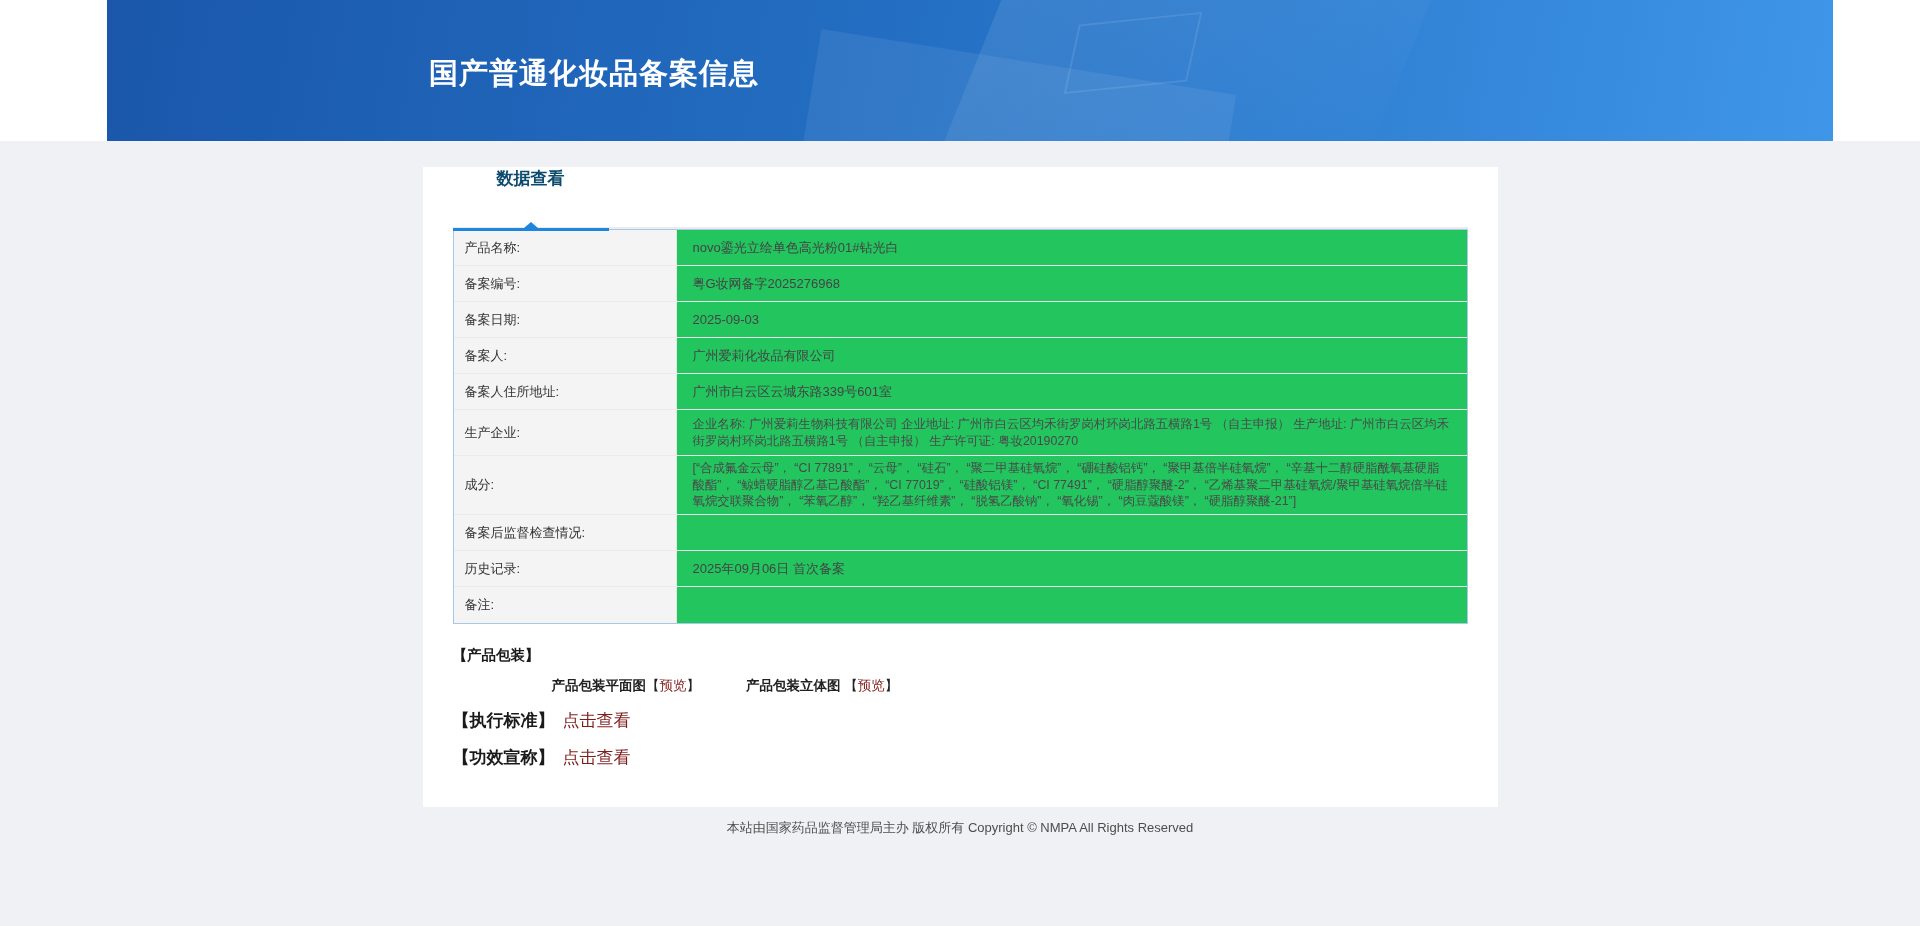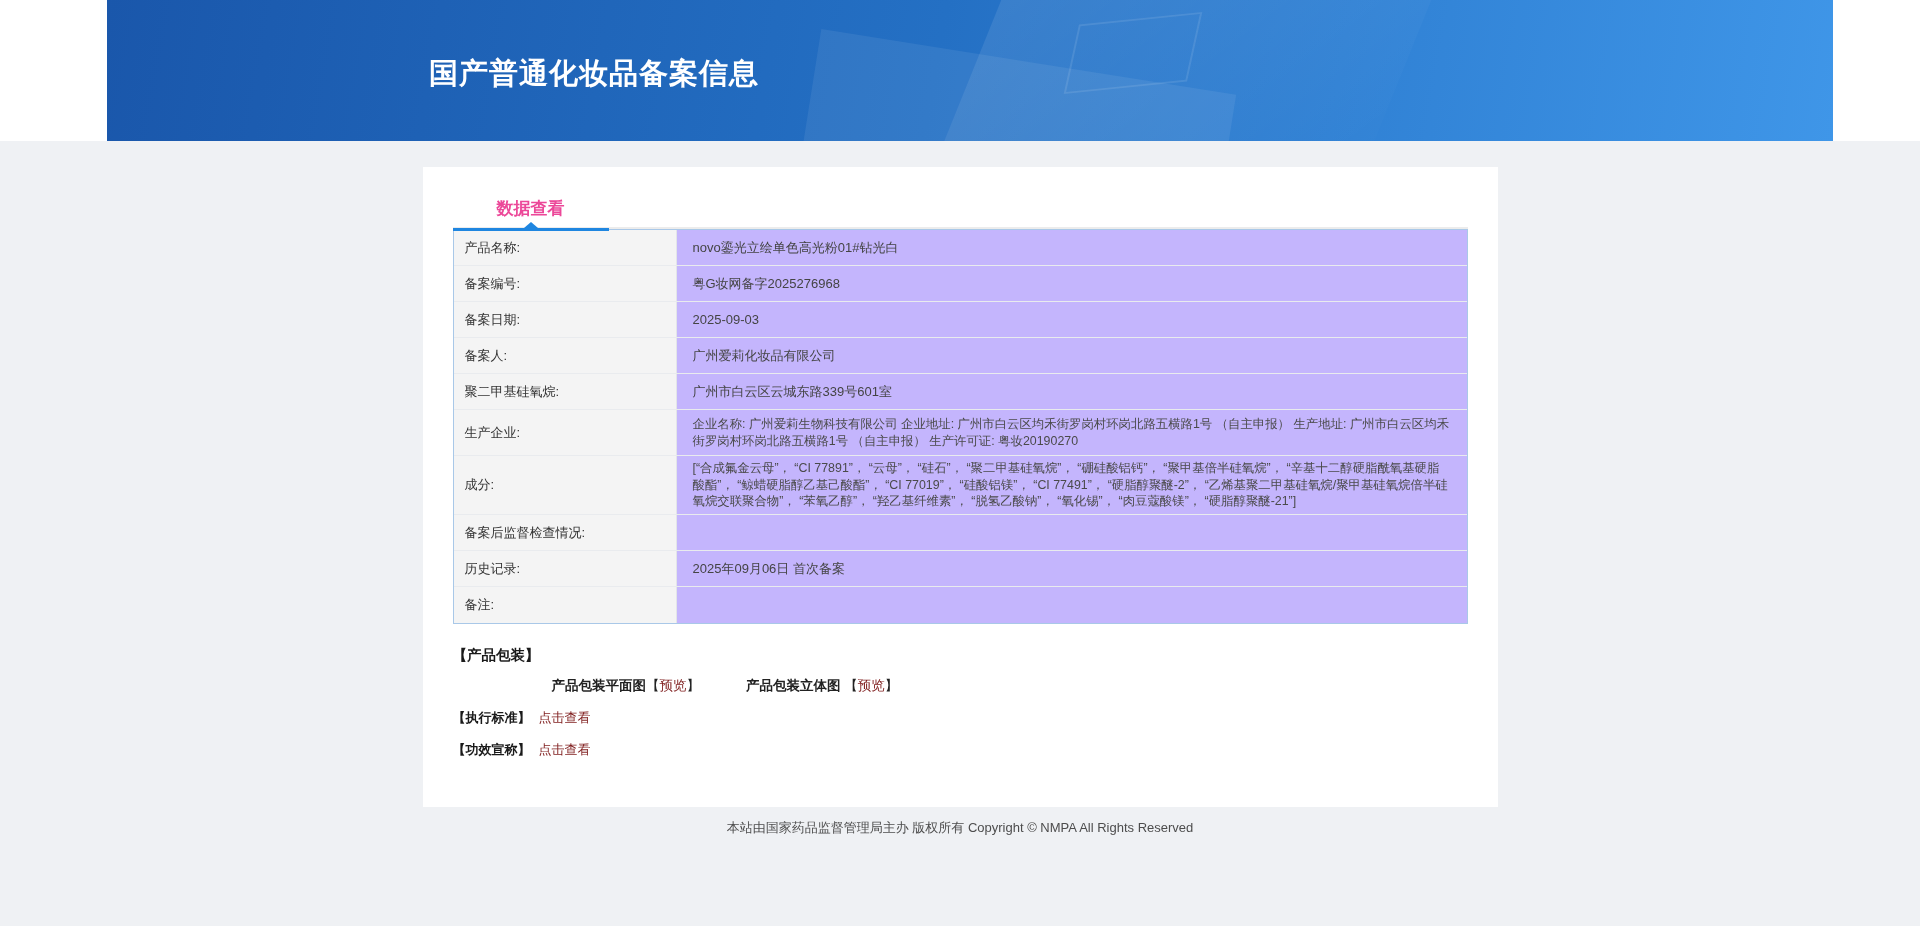--- a/index.html
+++ b/index.html
@@ -41,41 +41,41 @@
     width: 1075px; min-height: 640px; margin: 0 auto;
     background: #ffffff; padding-bottom: 38px;
   }
 
   
   .tab-bar {
     margin: 0 30px; border-bottom: 2px solid #ececec; height: 62px; position: relative;
   }
   .tab {
     display: inline-block; width: 156px; text-align: center;
-    padding-top: 30px; height: 62px; position: relative;
-    color: #ec4899; font-size: 17px; font-weight: bold; cursor: pointer;
+    height: 62px; position: relative;
+    color: #0c4a6e; font-size: 17px; font-weight: bold; cursor: pointer;
   }
   .tab .underline {
     position: absolute; left: 0; right: 0; bottom: -2px; height: 3px; background: #1f86e0;
   }
   .tab .caret {
     position: absolute; left: 50%; bottom: 1px; transform: translateX(-50%);
     width: 0; height: 0;
     border-left: 7px solid transparent; border-right: 7px solid transparent;
     border-bottom: 6px solid #1f86e0;
   }
 
   
   .section-title {
     margin: 22px 30px 8px; font-size: 14.5px; font-weight: bold; color: #1a1a1a;
   }
 
   
   .info-table {
-    margin: 0 30px; border: 1px solid #a9c8e8; background: #c4b5fd;
+    margin: 0 30px; border: 1px solid #a9c8e8; background: #22c55e;
   }
   .trow { display: flex; border-bottom: 1px solid #e9ebee; }
   .trow:last-child { border-bottom: none; }
   .tlabel {
     width: 223px; min-width: 223px; background: #f4f4f4;
     border-right: 1px solid #e3e5e8;
     display: flex; align-items: center;
     padding: 0 8px 0 11px; font-size: 13px; color: #333;
   }
   .tvalue {
@@ -83,21 +83,21 @@
     padding: 4px 16px; font-size: 13px; color: #444; line-height: 1.35;
   }
   .trow.std { min-height: 36px; }
   .trow.tall { min-height: 46px; }
   .trow.taller { min-height: 53px; }
   .trow.tall .tvalue, .trow.taller .tvalue { font-size: 12.4px; color: #4a4a4a; }
 
   
   .pack-line { margin: 12px 30px 0 129px; font-size: 13.5px; color: #222; }
   .pack-group2 { margin-left: 46px; }
-  .link-line { margin: 14px 30px 0; font-size: 13px; }
+  .link-line { margin: 14px 30px 0; font-size: 17px; }
   .link-line .lbl { font-weight: bold; color: #1a1a1a; margin-right: 8px; }
   a.blue-link { color: #7f1d1d; text-decoration: none; cursor: pointer; }
   .bracket { color: #222; font-weight: normal; }
   .pack-line .plabel { font-weight: bold; }
 
   
   .footer {
     margin-top: 12px; text-align: center;
     font-size: 13px; color: #4d4d4d;
   }
@@ -137,21 +137,21 @@
       </div>
       <div class="trow std">
         <div class="tlabel">备案日期:</div>
         <div class="tvalue">2025-09-03</div>
       </div>
       <div class="trow std">
         <div class="tlabel">备案人:</div>
         <div class="tvalue">广州爱莉化妆品有限公司</div>
       </div>
       <div class="trow std">
-        <div class="tlabel">聚二甲基硅氧烷:</div>
+        <div class="tlabel">备案人住所地址:</div>
         <div class="tvalue">广州市白云区云城东路339号601室</div>
       </div>
       <div class="trow tall">
         <div class="tlabel">生产企业:</div>
         <div class="tvalue">企业名称: 广州爱莉生物科技有限公司 企业地址: 广州市白云区均禾街罗岗村环岗北路五横路1号 （自主申报） 生产地址: 广州市白云区均禾街罗岗村环岗北路五横路1号 （自主申报） 生产许可证: 粤妆20190270</div>
       </div>
       <div class="trow taller">
         <div class="tlabel">成分:</div>
         <div class="tvalue">[“合成氟金云母”， “CI 77891”， “云母”， “硅石”， “聚二甲基硅氧烷”， “硼硅酸铝钙”， “聚甲基倍半硅氧烷”， “辛基十二醇硬脂酰氧基硬脂酸酯”， “鲸蜡硬脂醇乙基己酸酯”， “CI 77019”， “硅酸铝镁”， “CI 77491”， “硬脂醇聚醚-2”， “乙烯基聚二甲基硅氧烷/聚甲基硅氧烷倍半硅氧烷交联聚合物”， “苯氧乙醇”， “羟乙基纤维素”， “脱氢乙酸钠”， “氧化锡”， “肉豆蔻酸镁”， “硬脂醇聚醚-21”]</div>
       </div>

